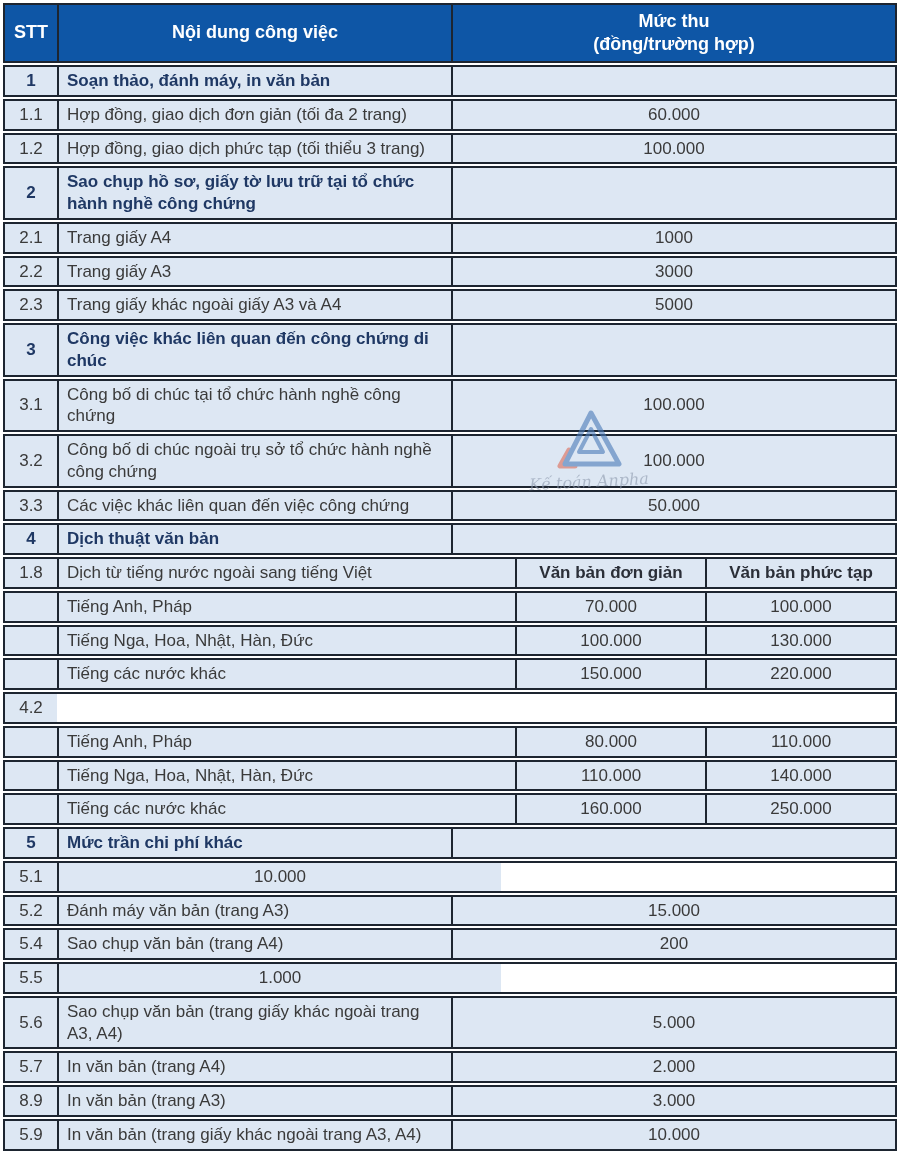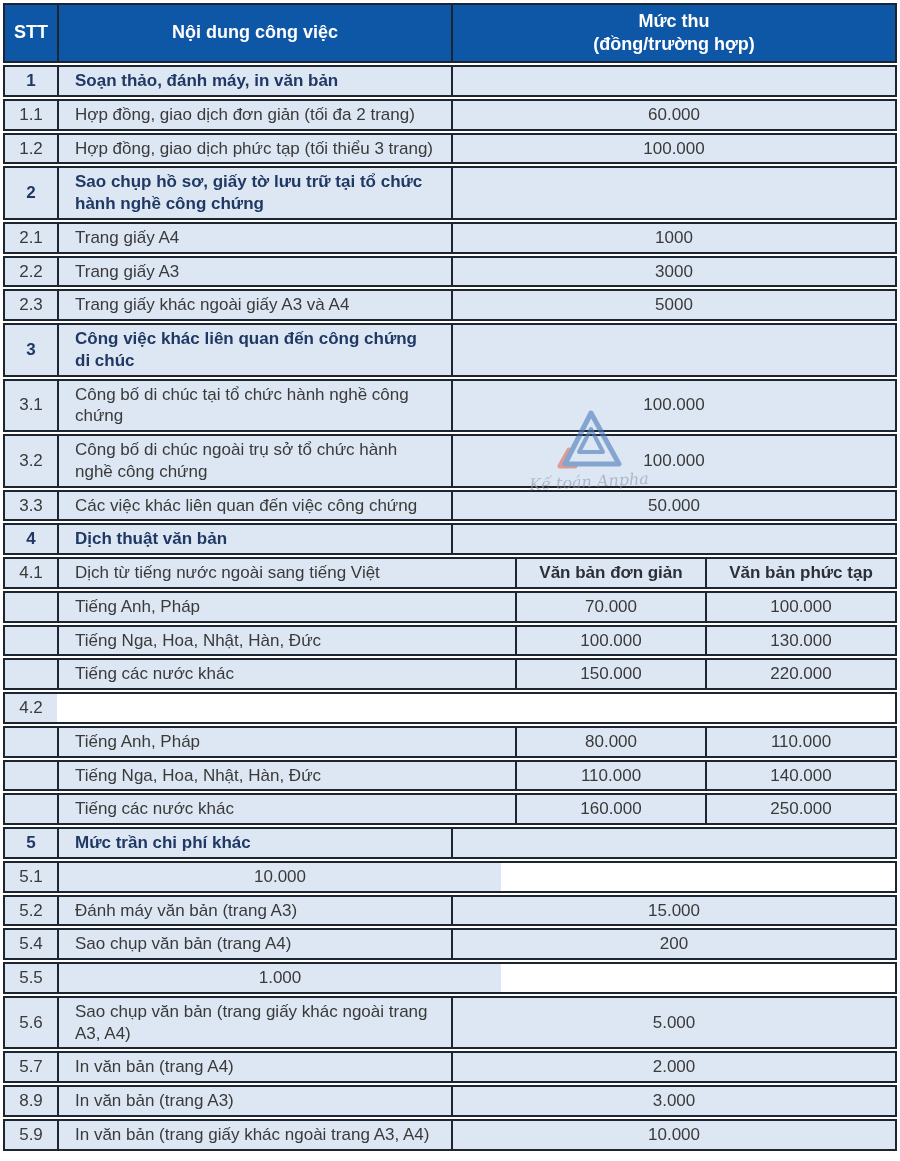--- a/index.html
+++ b/index.html
@@ -36,21 +36,21 @@
   .id {
     width: 52px;
     flex: none;
     justify-content: center;
     text-align: center;
     padding: 3px 10px;
   }
   .content {
     flex: 1;
     border-left: 2px solid var(--border, #1d2530);
-    padding: 3px 16px;
+    padding: 3px 8px;
   }
   .value {
     width: 444px;
     flex: none;
     border-left: 2px solid var(--border, #1d2530);
     justify-content: center;
     text-align: center;
     padding: 3px 4px;
   }
   .value.half { width: 190px; }
@@ -165,21 +165,21 @@
           <div class="cell id">3.3</div>
           <div class="cell content">Các việc khác liên quan đến việc công chứng</div>
           <div class="cell value">50.000</div>
         </div>
         <div class="row section">
           <div class="cell id">4</div>
           <div class="cell content">Dịch thuật văn bản</div>
           <div class="cell value"></div>
         </div>
         <div class="row split-header">
-          <div class="cell id">4.1</div>
+          <div class="cell id">1.8</div>
           <div class="cell content">Dịch từ tiếng nước ngoài sang tiếng Việt</div>
           <div class="cell value half">Văn bản đơn giản</div>
           <div class="cell value half">Văn bản phức tạp</div>
         </div>
         <div class="row item2">
           <div class="cell id"></div>
           <div class="cell content">Tiếng Anh, Pháp</div>
           <div class="cell value half">70.000</div>
           <div class="cell value half">100.000</div>
         </div>

